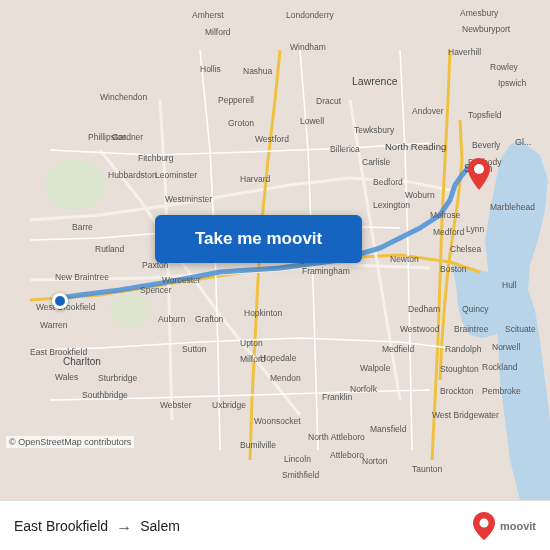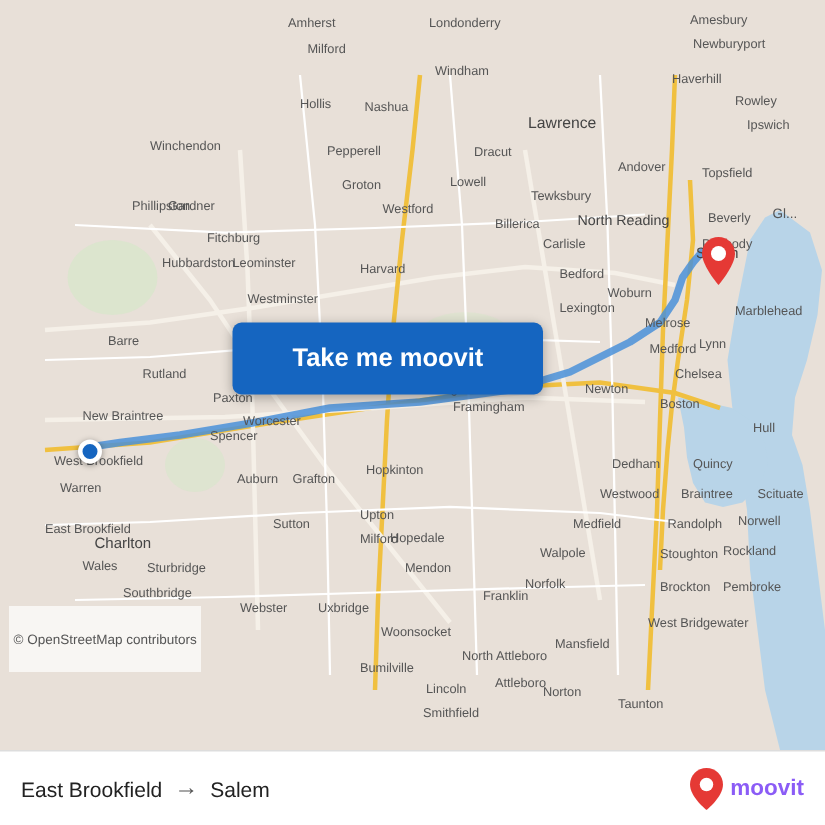--- a/index.html
+++ b/index.html
@@ -108,34 +108,34 @@
       align-items: center;
       gap: 5px;
     }
 
     .moovit-pin {
       width: 22px;
       height: 28px;
     }
 
     .moovit-text {
-      font-size: 15px;
+      font-size: 11px;
       font-weight: bold;
-      color: #8b5cf6;
+      color: #737373;
     }
 
     
     .attribution {
       position: absolute;
       bottom: 52px;
       left: 6px;
       font-size: 9px;
       color: #555;
       background: rgba(255,255,255,0.7);
-      padding: 17px 3px;
+      padding: 1px 3px;
     }
     
     .road-major { stroke: #f5f0e8; stroke-width: 3; fill: none; }
     .road-minor { stroke: #ffffff; stroke-width: 1.5; fill: none; }
     .road-highway { stroke: #f0c040; stroke-width: 3; fill: none; }
   </style>
 </head>
 <body>
 
 <div class="container">

